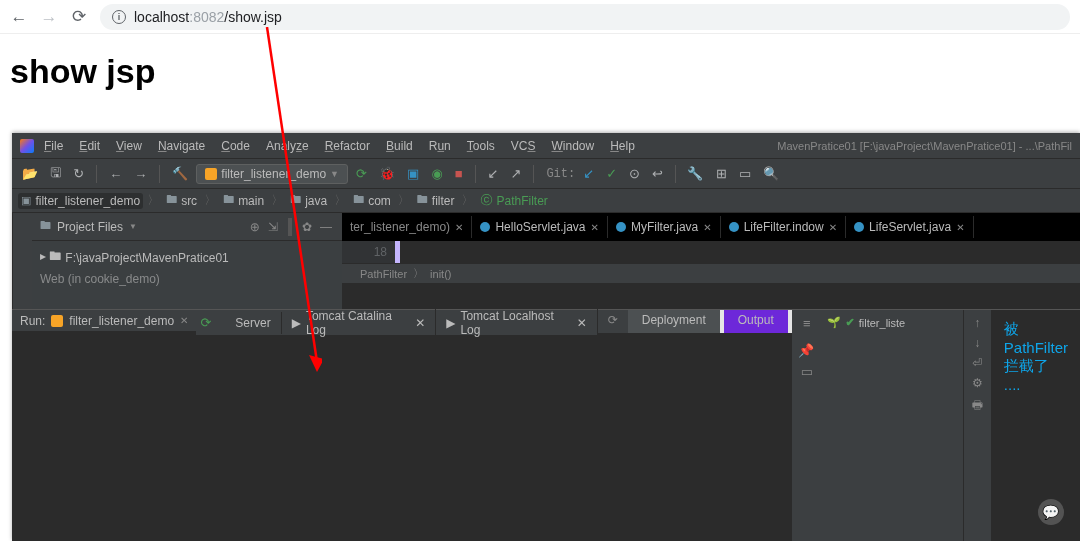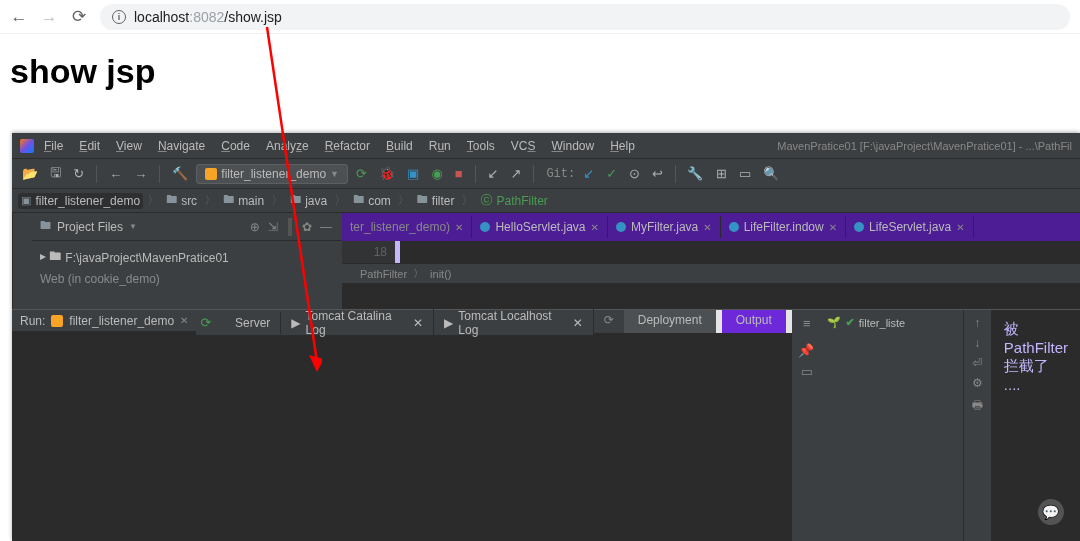--- a/index.html
+++ b/index.html
@@ -54,46 +54,46 @@
 .project-panel { width:310px; background:#3b3f41; display:flex; flex-direction:column; }
 .panel-header { height:28px; display:flex; align-items:center; padding:0 8px; gap:6px; border-bottom:1px solid #2b2b2b; background:#3c3f41; }
 .panel-header .caret { font-size:8px; color:#888; }
 .panel-header-btns { margin-left:auto; display:flex; gap:4px; }
 .panel-header-btns span { cursor:pointer; color:#888; font-size:12px; padding:2px; }
 .panel-tree { padding:4px 8px; color:#bbb; font-size:12px; }
 .tree-row { padding:2px 0; display:flex; align-items:center; gap:4px; }
 .tree-row.web { background:#4b6eaf33; }
 
 .editor-area { flex:1; background:#2b2b2b; display:flex; flex-direction:column; overflow:hidden; }
-.editor-tabs { height:28px; background:#4c1d95; display:flex; align-items:center; overflow:hidden; }
+.editor-tabs { height:28px; background:#000000; display:flex; align-items:center; overflow:hidden; }
 .editor-tab { padding:4px 8px; display:flex; align-items:center; gap:5px; border-right:1px solid #2b2b2b; cursor:pointer; font-size:12px; color:#bbb; white-space:nowrap; }
 .editor-tab:first-child { color:#888; }
 .editor-tab .close { color:#888; font-size:10px; }
 .java-icon { width:10px; height:10px; background:#3592c4; border-radius:50%; display:inline-block; }
 .editor-code { display:flex; }
 .gutter { width:58px; background:#313335; color:#606366; text-align:right; padding:4px 8px; font-family:Consolas,monospace; font-size:12px; border-right:5px solid #c4b5fd; }
 .code-line { flex:1; background:#2b2b2b; color:#a9b7c6; font-family:Consolas,monospace; font-size:12px; padding:4px 6px; }
 .breadcrumb-code { height:20px; background:#3c3f41; padding:2px 18px; color:#888; font-size:11px; display:flex; align-items:center; gap:6px; border-top:1px solid #2b2b2b; }
 
 
 .run-panel { position:absolute; left:0; right:0; bottom:0; top:176px; background:#2b2b2b; border-top:1px solid #555; display:flex; flex-direction:row; }
 .run-header { height:22px; background:#3c3f41; display:flex; align-items:center; padding:0 8px; gap:6px; font-size:12px; color:#bbb; border-bottom:1px solid #2b2b2b; }
 .run-header .close { color:#888; font-size:10px; cursor:pointer; }
 .run-tabs-row { height:26px; background:#3c3f41; display:flex; align-items:center; border-bottom:1px solid #2b2b2b; }
 .run-tab { padding:4px 10px; font-size:12px; color:#bbb; cursor:pointer; display:flex; align-items:center; gap:5px; border-right:1px solid #2b2b2b; }
 .run-subtabs { height:24px; background:#3c3f41; display:flex; border-bottom:1px solid #2b2b2b; }
-.run-subtab { padding:3px 14px; font-size:12px; color:#bbb; cursor:pointer; background:#4c5052; border-right:6px solid #e5e5e5; }
+.run-subtab { padding:3px 14px; font-size:12px; color:#bbb; cursor:pointer; background:#4c5052; border-right:4px solid #e5e5e5; }
 .run-subtab:not(.active){ background:#6d28d9; }
 .run-body { flex:1; display:flex; }
 .run-gutter-l { width:30px; background:#3c3f41; display:flex; flex-direction:column; align-items:center; gap:6px; padding-top:6px; }
 .run-gutter-l span { color:#888; font-size:13px; cursor:pointer; }
 .run-deploy-col { width:142px; background:#3c3f41; border-right:1px solid #2b2b2b; padding:4px 6px; font-size:11px; color:#bbb; }
 .run-gutter-m { width:28px; background:#3c3f41; display:flex; flex-direction:column; align-items:center; gap:6px; padding-top:6px; border-right:1px solid #2b2b2b; }
 .run-gutter-m span { color:#888; font-size:12px; cursor:pointer; }
-.run-console { flex:1; background:#2b2b2b; color:#c4b5fd; font-family:"Microsoft YaHei",Consolas,monospace; font-size:15px; padding:10px 12px; }
+.run-console { flex:1; background:#2b2b2b; color:#0ea5e9; font-family:"Microsoft YaHei",Consolas,monospace; font-size:15px; padding:10px 12px; }
 .deploy-item { display:flex; align-items:center; gap:4px; padding:2px 0; }
 .deploy-item .chk { color:#499c54; font-weight:bold; }
 
 
 .arrow { position:absolute; top:27px; left:262px; width:60px; height:350px; pointer-events:none; }
 
 
 .watermark { position:absolute; right:16px; bottom:16px; display:flex; align-items:center; gap:8px; color:#fff; opacity:.95; font-size:20px; }
 .wm-icon { width:26px; height:26px; border-radius:50%; background:#fff3; display:flex; align-items:center; justify-content:center; font-size:14px; }
 </style>

